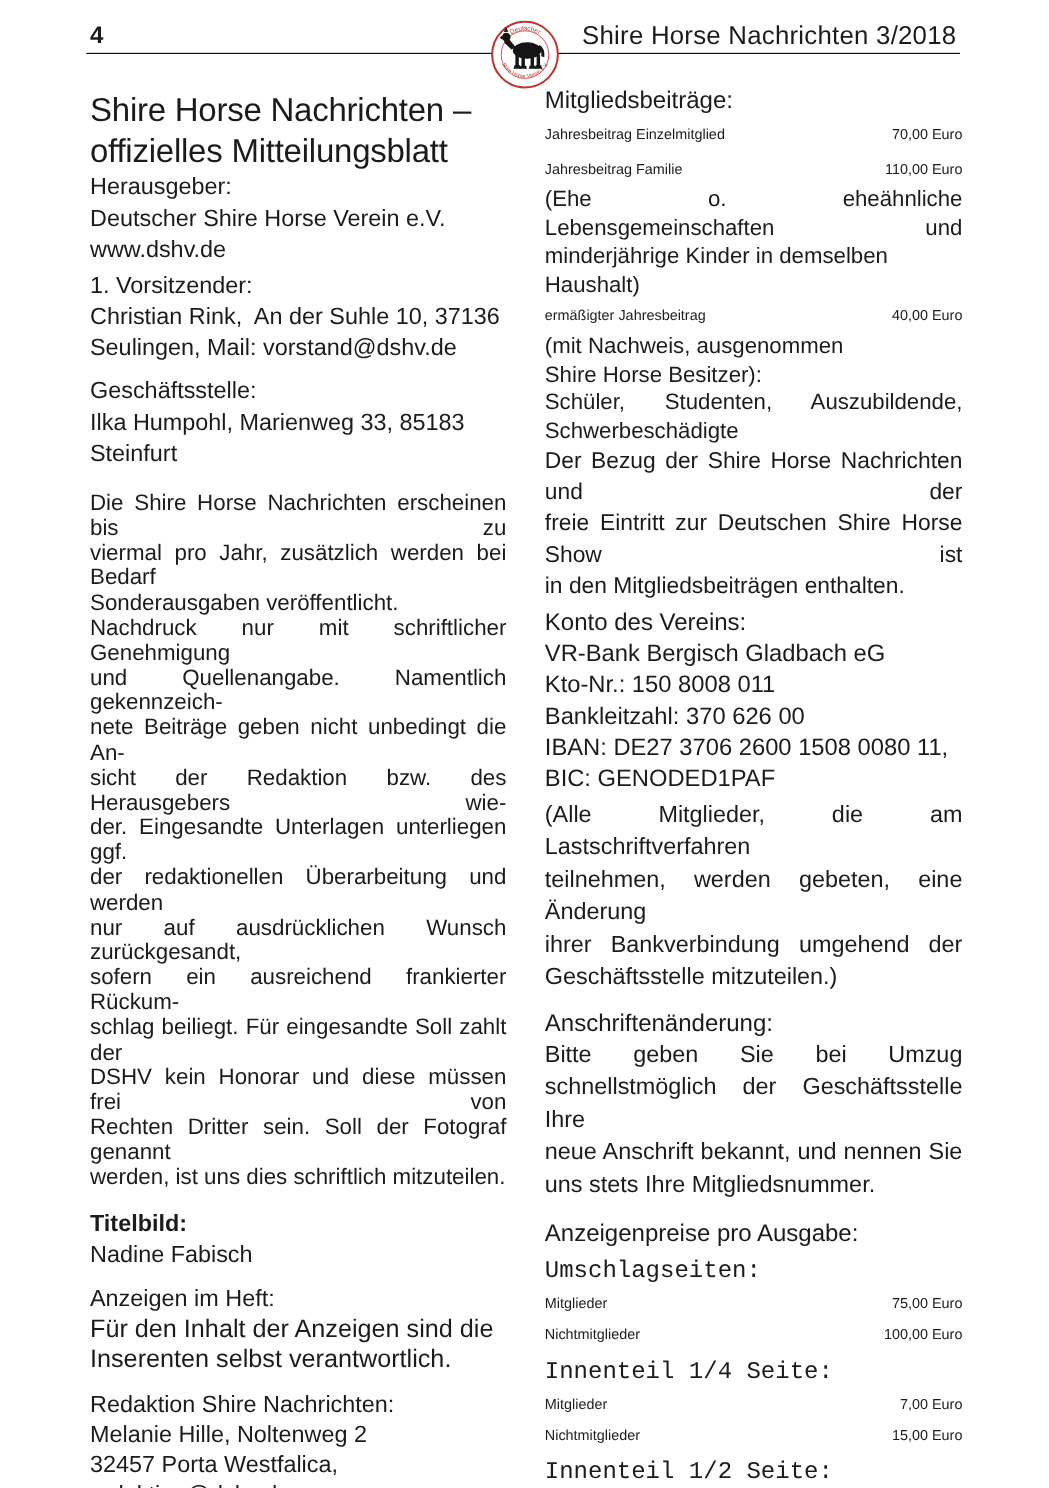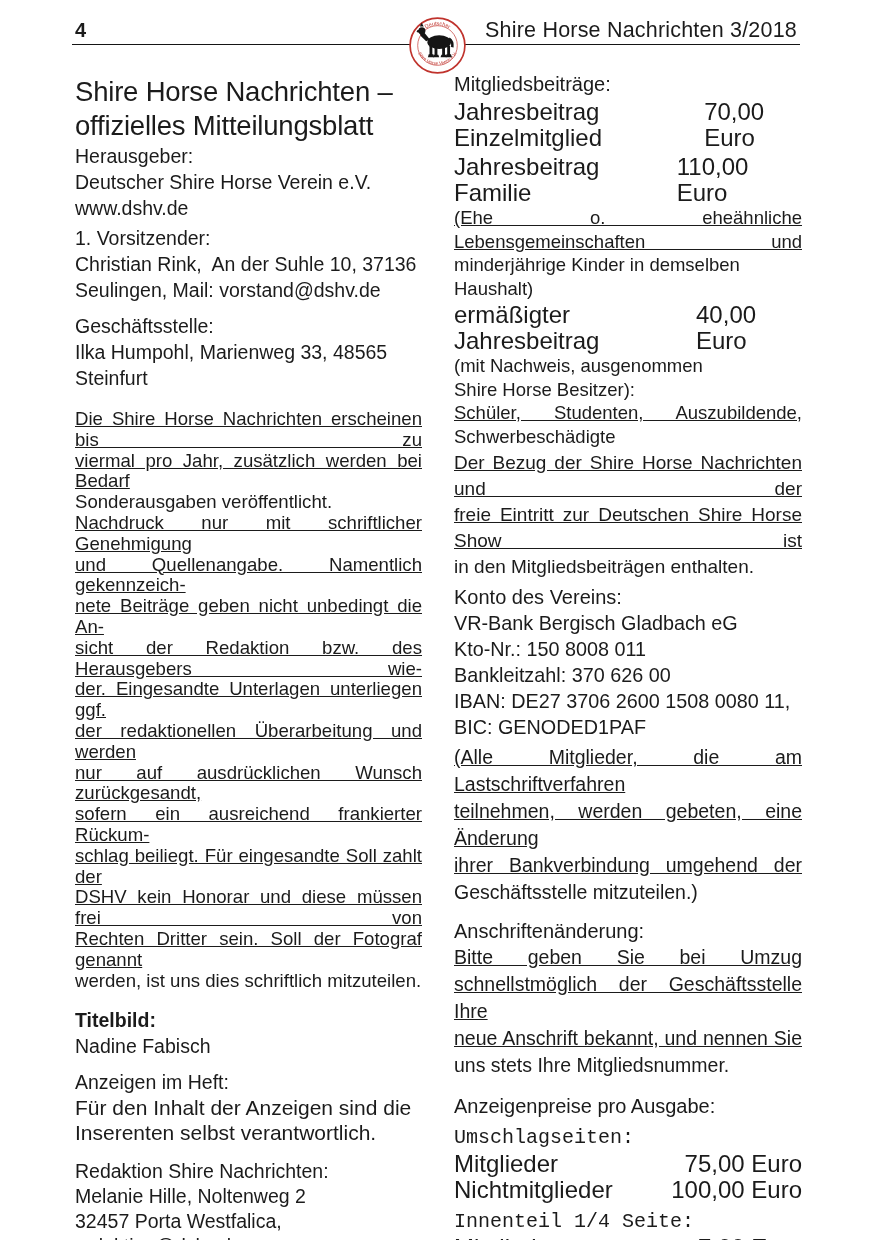--- a/index.html
+++ b/index.html
@@ -20,27 +20,27 @@
   .colL { width:347px; }
   .gap  { width:32px; flex:none; }
   .colR { width:348px; }
   
   .lead { font-size:27.5px; line-height:34px; margin-top:28px; letter-spacing:-0.2px; }
   .blk  { font-size:19.5px; line-height:26px; }
   .addr { white-space:pre-wrap; }
   .mt0{margin-top:0} .mt4{margin-top:4px} .mt10{margin-top:10px}
   .mt14{margin-top:14px} .mt16{margin-top:16px}
   .notice { margin-top:18px; font-size:18.6px; line-height:20.8px; }
-  .jl { text-align:justify; text-align-last:justify;text-decoration:underline; }
+  .jl { text-align:justify; text-align-last:justify; }
   .bold { font-weight:bold; }
   .subsmall { font-size:21px; line-height:25px; }
   .lh25 { line-height:25px; }
   
   .rlabel { font-size:20px; line-height:26px; }
-  .feerow { display:flex; justify-content:space-between; font-size:24px; line-height:26px; }
+  .feerow { display:flex; justify-content:space-between; font-size:12px; line-height:26px; }
   .note2  { font-size:18.5px; line-height:23.5px; }
   .benefit { font-size:19px; line-height:26px; }
   .banklines { font-size:19.8px; line-height:26px; }
   .jnote { font-size:19.5px; line-height:27px; }
   .adsec-title { font-size:20px; line-height:26px; margin-top:6px;font-family:Liberation Mono, monospace; }
 </style>
 </head>
 <body>
 
 <div class="page">
@@ -99,21 +99,21 @@
       </div>
 
       <div class="blk mt4">
         <div>1. Vorsitzender:</div>
         <div class="addr">Christian Rink,  An der Suhle 10, 37136</div>
         <div class="addr">Seulingen, Mail: vorstand@dshv.de</div>
       </div>
 
       <div class="blk mt10">
         <div>Geschäftsstelle:</div>
-        <div class="addr">Ilka Humpohl, Marienweg 33, 48565</div>
+        <div class="addr">Ilka Humpohl, Marienweg 33, 85183</div>
         <div class="addr">Steinfurt</div>
       </div>
 
       <div class="notice">
         <div class="jl">Die Shire Horse Nachrichten erscheinen bis zu</div>
         <div class="jl">viermal pro Jahr, zusätzlich werden bei Bedarf</div>
         <div>Sonderausgaben veröffentlicht.</div>
         <div class="jl">Nachdruck nur mit schriftlicher Genehmigung</div>
         <div class="jl">und Quellenangabe. Namentlich gekennzeich-</div>
         <div class="jl">nete Beiträge geben nicht unbedingt die An-</div>

